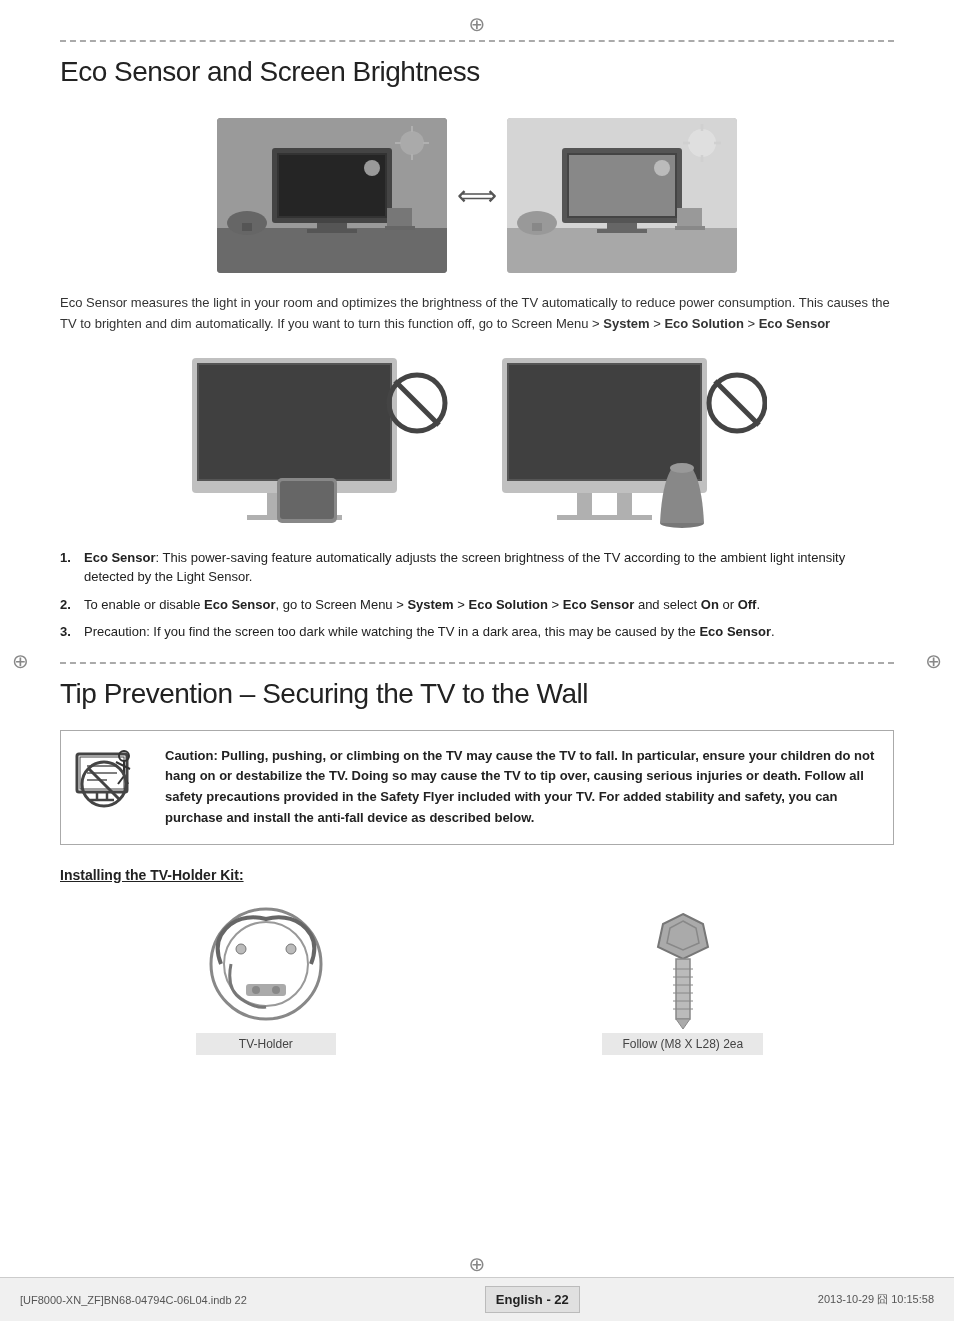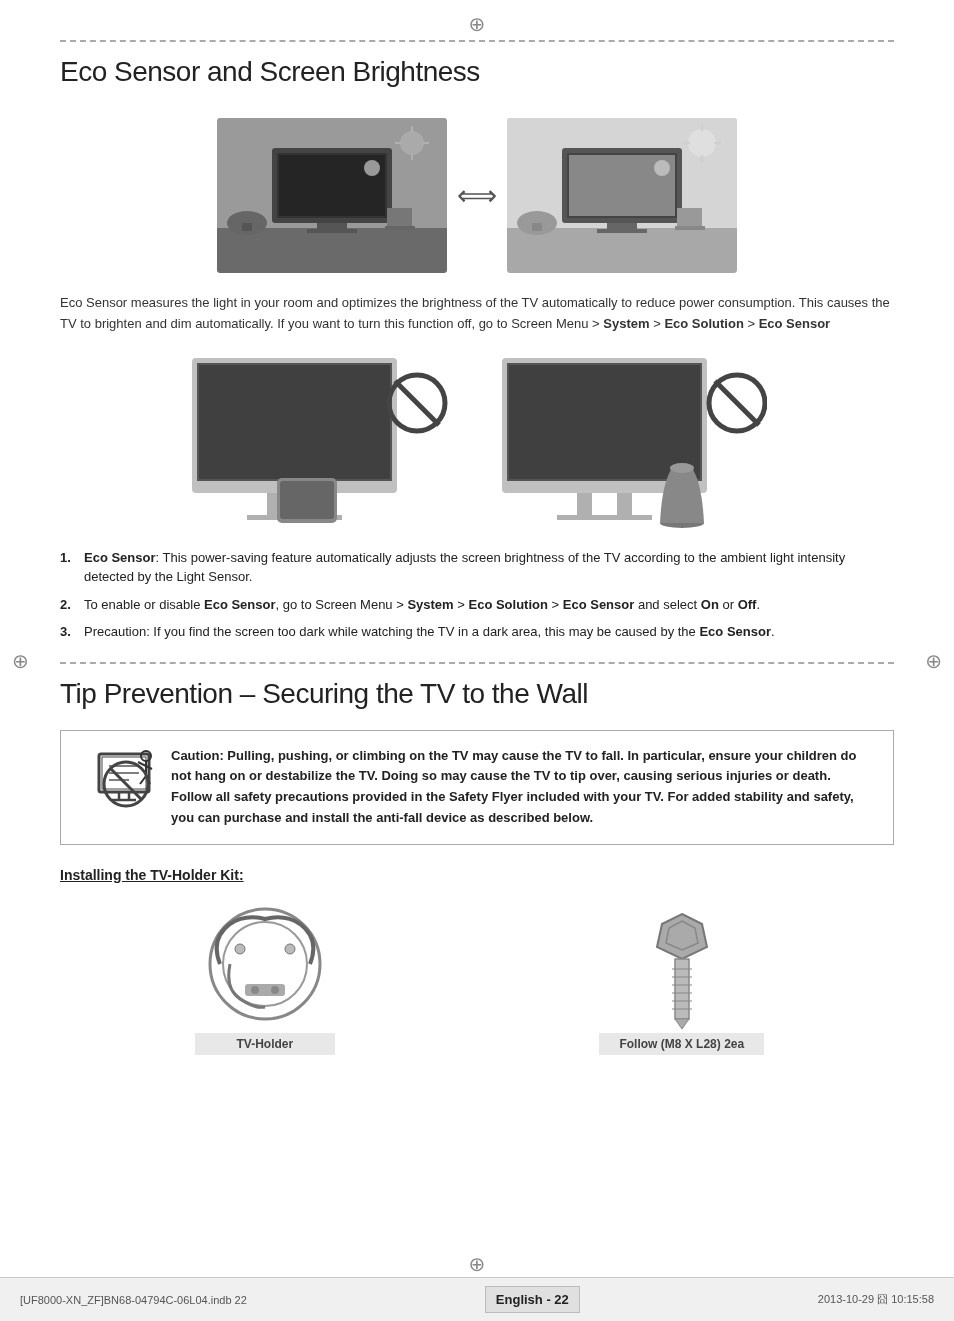--- a/index.html
+++ b/index.html
@@ -150,23 +150,23 @@
       font-size: 28px;
       font-weight: 300;
       color: #222;
       margin-bottom: 20px;
       letter-spacing: -0.5px;
     }
 
     
     .caution-box {
       border: 1px solid #aaa;
-      padding: 15px 30px;
-      display: flex;
-      gap: 10px;
+      padding: 15px 8px;
+      display: flex;
+      gap: 26px;
       margin-bottom: 22px;
       align-items: flex-start;
     }
 
     .caution-icon {
       width: 70px;
       min-width: 70px;
       height: 80px;
       display: flex;
       align-items: center;
@@ -186,21 +186,20 @@
       text-decoration: underline;
       margin-bottom: 16px;
     }
 
     
     .kit-row {
       display: flex;
       align-items: flex-end;
       justify-content: space-around;
       margin-bottom: 10px;
-      font-weight: bold;
     }
 
     .kit-item {
       display: flex;
       flex-direction: column;
       align-items: center;
       gap: 4px;
     }
 
     .kit-label-bg {

